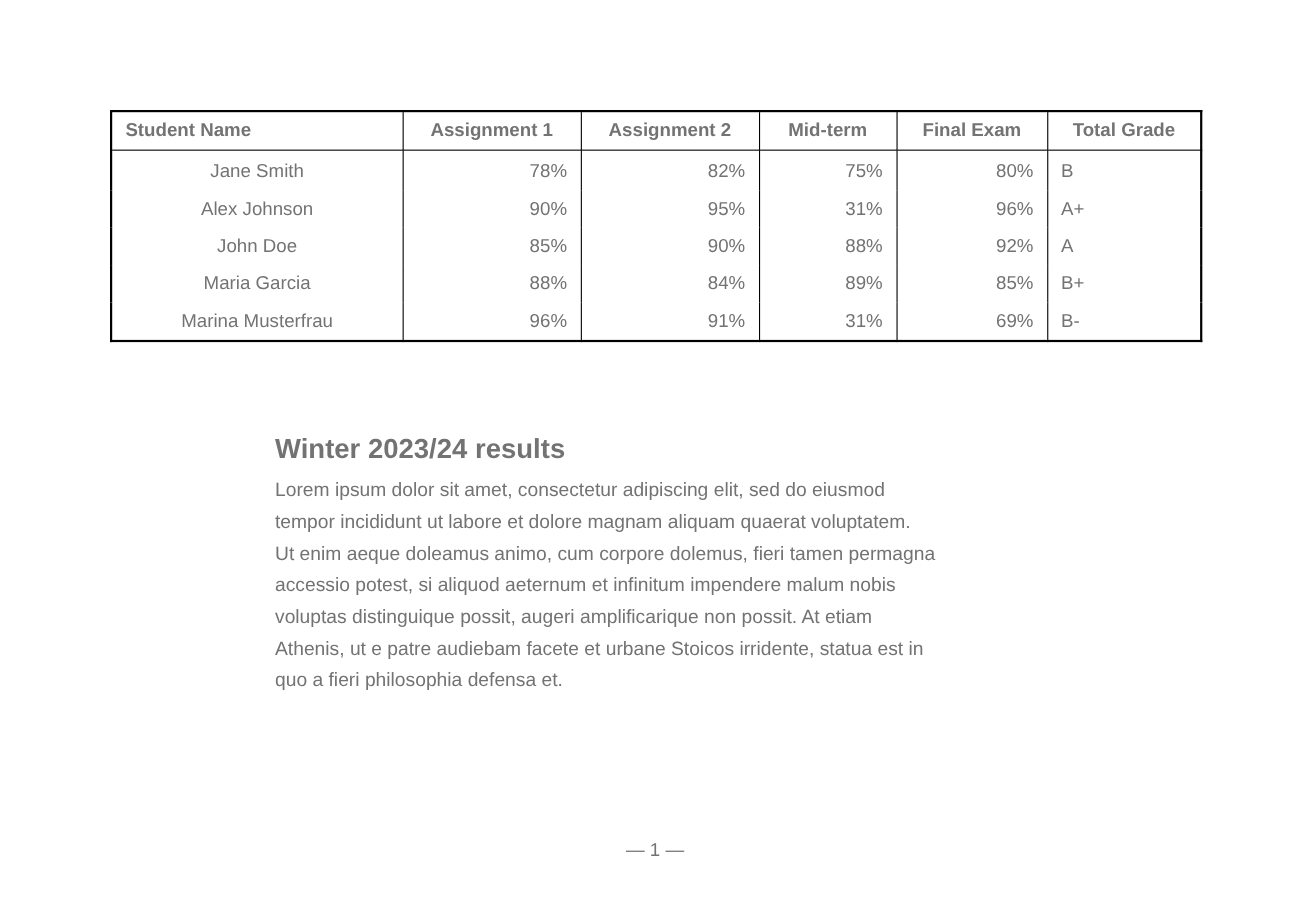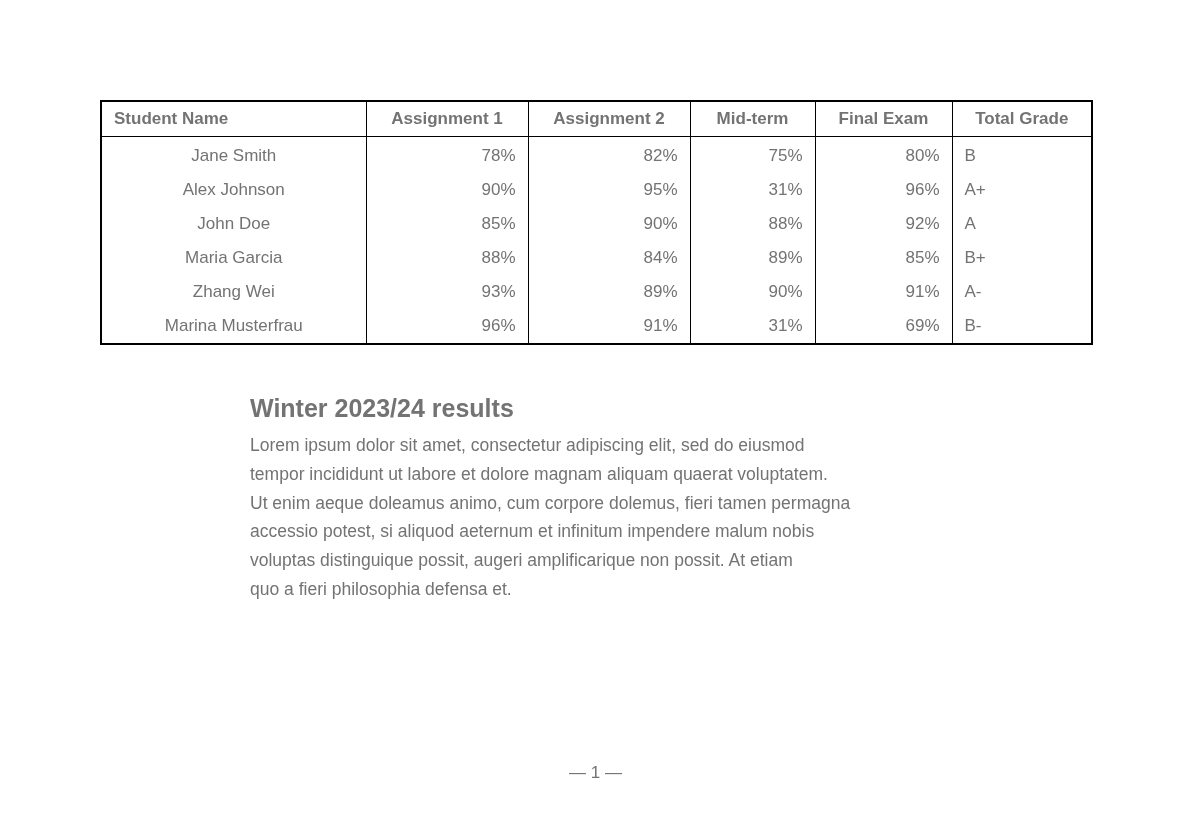--- a/index.html
+++ b/index.html
@@ -129,45 +129,38 @@
       </tr>
       <tr>
         <td class="cell-name">Maria Garcia</td>
         <td class="cell-pct">88%</td>
         <td class="cell-pct">84%</td>
         <td class="cell-pct">89%</td>
         <td class="cell-pct">85%</td>
         <td class="cell-grade">B+</td>
       </tr>
       <tr>
-        <td class="cell-name">Zhang Wei</td>
-        <td class="cell-pct">93%</td>
-        <td class="cell-pct">89%</td>
-        <td class="cell-pct">90%</td>
-        <td class="cell-pct">91%</td>
-        <td class="cell-grade">A-</td>
-      </tr>
-      <tr>
         <td class="cell-name">Marina Musterfrau</td>
         <td class="cell-pct">96%</td>
         <td class="cell-pct">91%</td>
         <td class="cell-pct">31%</td>
         <td class="cell-pct">69%</td>
         <td class="cell-grade">B-</td>
       </tr>
     </tbody>
   </table>
 
   <div class="section">
     <h1 class="section-heading">Winter 2023/24 results</h1>
     <div class="section-body">
       <div class="body-line">Lorem ipsum dolor sit amet, consectetur adipiscing elit, sed do eiusmod</div>
       <div class="body-line">tempor incididunt ut labore et dolore magnam aliquam quaerat voluptatem.</div>
       <div class="body-line">Ut enim aeque doleamus animo, cum corpore dolemus, fieri tamen permagna</div>
       <div class="body-line">accessio potest, si aliquod aeternum et infinitum impendere malum nobis</div>
       <div class="body-line">voluptas distinguique possit, augeri amplificarique non possit. At etiam</div>
+      <div class="body-line">Athenis, ut e patre audiebam facete et urbane Stoicos irridente, statua est in</div>
       <div class="body-line">quo a fieri philosophia defensa et.</div>
     </div>
   </div>
 
   <div class="page-footer">— 1 —</div>
 
 </div>
 
 </body></html>

